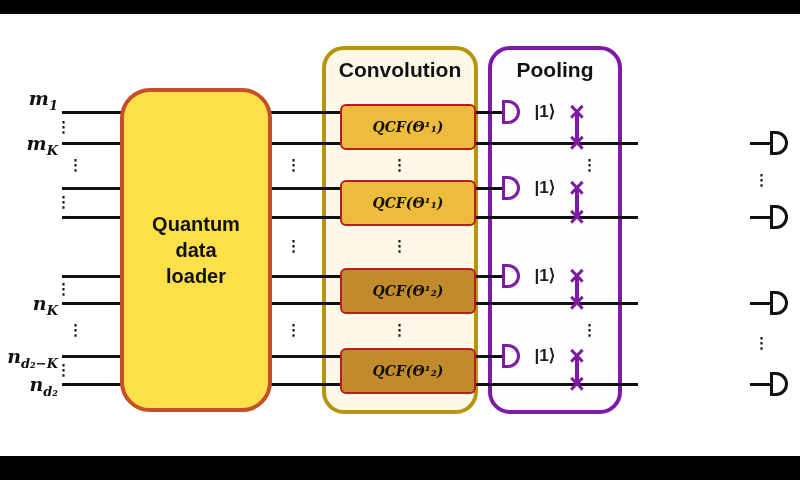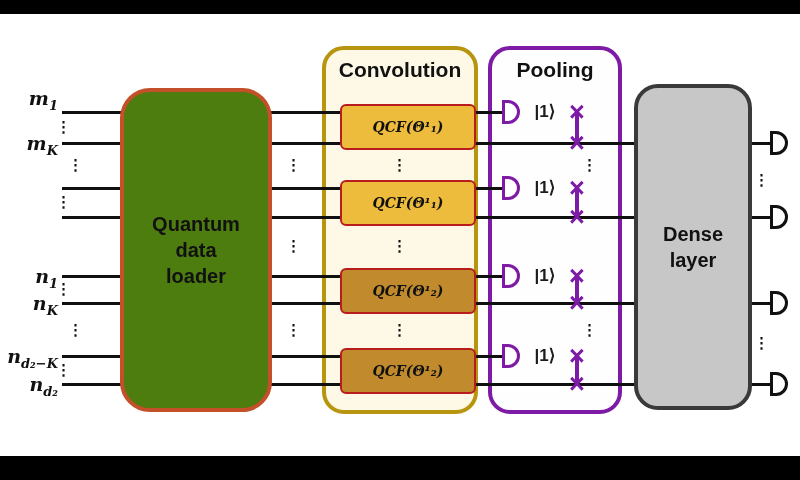--- a/index.html
+++ b/index.html
@@ -59,40 +59,37 @@
   <div class="wire" style="left:460px;top:142px;width:178px;"></div>
   <div class="wire" style="left:460px;top:216px;width:178px;"></div>
   <div class="wire" style="left:460px;top:302px;width:178px;"></div>
   <div class="wire" style="left:460px;top:383px;width:178px;"></div>
 
   <div class="wire" style="left:750px;top:142px;width:22px;"></div>
   <div class="wire" style="left:750px;top:216px;width:22px;"></div>
   <div class="wire" style="left:750px;top:302px;width:22px;"></div>
   <div class="wire" style="left:750px;top:383px;width:22px;"></div>
 
-  <div class="bigbox" style="left: 120px; top: 88px; width: 152px; height: 324px; border: 4px solid rgb(196, 80, 42); border-radius: 30px; background-color: #4d7c0f;">
+  <div class="bigbox" style="left: 120px; top: 88px; width: 152px; height: 324px; border: 4px solid rgb(196, 80, 42); border-radius: 30px; background-color: #fde047;">
     <div class="boxlabel" style="width:100px;">Quantum data loader</div>
   </div>
 
   <div class="qcf" style="top: 104px; background-color: rgb(238, 188, 60);">
     <span class="qcf-label math">QCF(Θ¹₁)</span>
   </div>
   <div class="qcf" style="top: 180px; background-color: rgb(238, 188, 60);">
     <span class="qcf-label math">QCF(Θ¹₁)</span>
   </div>
   <div class="qcf" style="top: 268px; background-color: rgb(193, 138, 44);">
     <span class="qcf-label math">QCF(Θ¹₂)</span>
   </div>
   <div class="qcf" style="top: 348px; background-color: rgb(193, 138, 44);">
     <span class="qcf-label math">QCF(Θ¹₂)</span>
   </div>
 
-  <div class="bigbox" style="left: 634px; top: 84px; width: 118px; height: 326px; border: 4px solid rgb(58, 58, 58); border-radius: 24px; background-color: rgb(199, 199, 199);">
-    <div class="boxlabel" style="width:80px;">Dense layer</div>
-  </div>
 
   <div class="vline" style="left:575px;top:112px;height:31px;"></div>
   <div class="vline" style="left:575px;top:188px;height:29px;"></div>
   <div class="vline" style="left:575px;top:276px;height:27px;"></div>
   <div class="vline" style="left:575px;top:356px;height:28px;"></div>
 
   <div class="meter" style="left:502px;top:100px;"></div>
   <div class="meter" style="left:502px;top:176px;"></div>
   <div class="meter" style="left:502px;top:264px;"></div>
   <div class="meter" style="left:502px;top:344px;"></div>
@@ -111,21 +108,20 @@
   <div class="xgate" style="left:564px;top:340px;">×</div>
   <div class="xgate" style="left:564px;top:368px;">×</div>
 
   <div class="meter black" style="left:770px;top:131px;"></div>
   <div class="meter black" style="left:770px;top:205px;"></div>
   <div class="meter black" style="left:770px;top:291px;"></div>
   <div class="meter black" style="left:770px;top:372px;"></div>
 
   <div class="inlabel math" style="top:84px;"><span>m</span><sub>1</sub></div>
   <div class="inlabel math" style="top:129px;"><span>m</span><sub>K</sub></div>
-  <div class="inlabel math" style="top:262px;"><span>n</span><sub>1</sub></div>
   <div class="inlabel math" style="top:289px;"><span>n</span><sub>K</sub></div>
   <div class="inlabel math" style="top:342px;"><span>n</span><sub>d₂−K</sub></div>
   <div class="inlabel math" style="top:370px;"><span>n</span><sub>d₂</sub></div>
 
   <div class="dots" style="left:56px;top:117px;">⋮</div>
   <div class="dots" style="left:56px;top:192px;">⋮</div>
   <div class="dots" style="left:56px;top:279px;">⋮</div>
   <div class="dots" style="left:56px;top:360px;">⋮</div>
 
   <div class="dots" style="left:68px;top:155px;">⋮</div>

